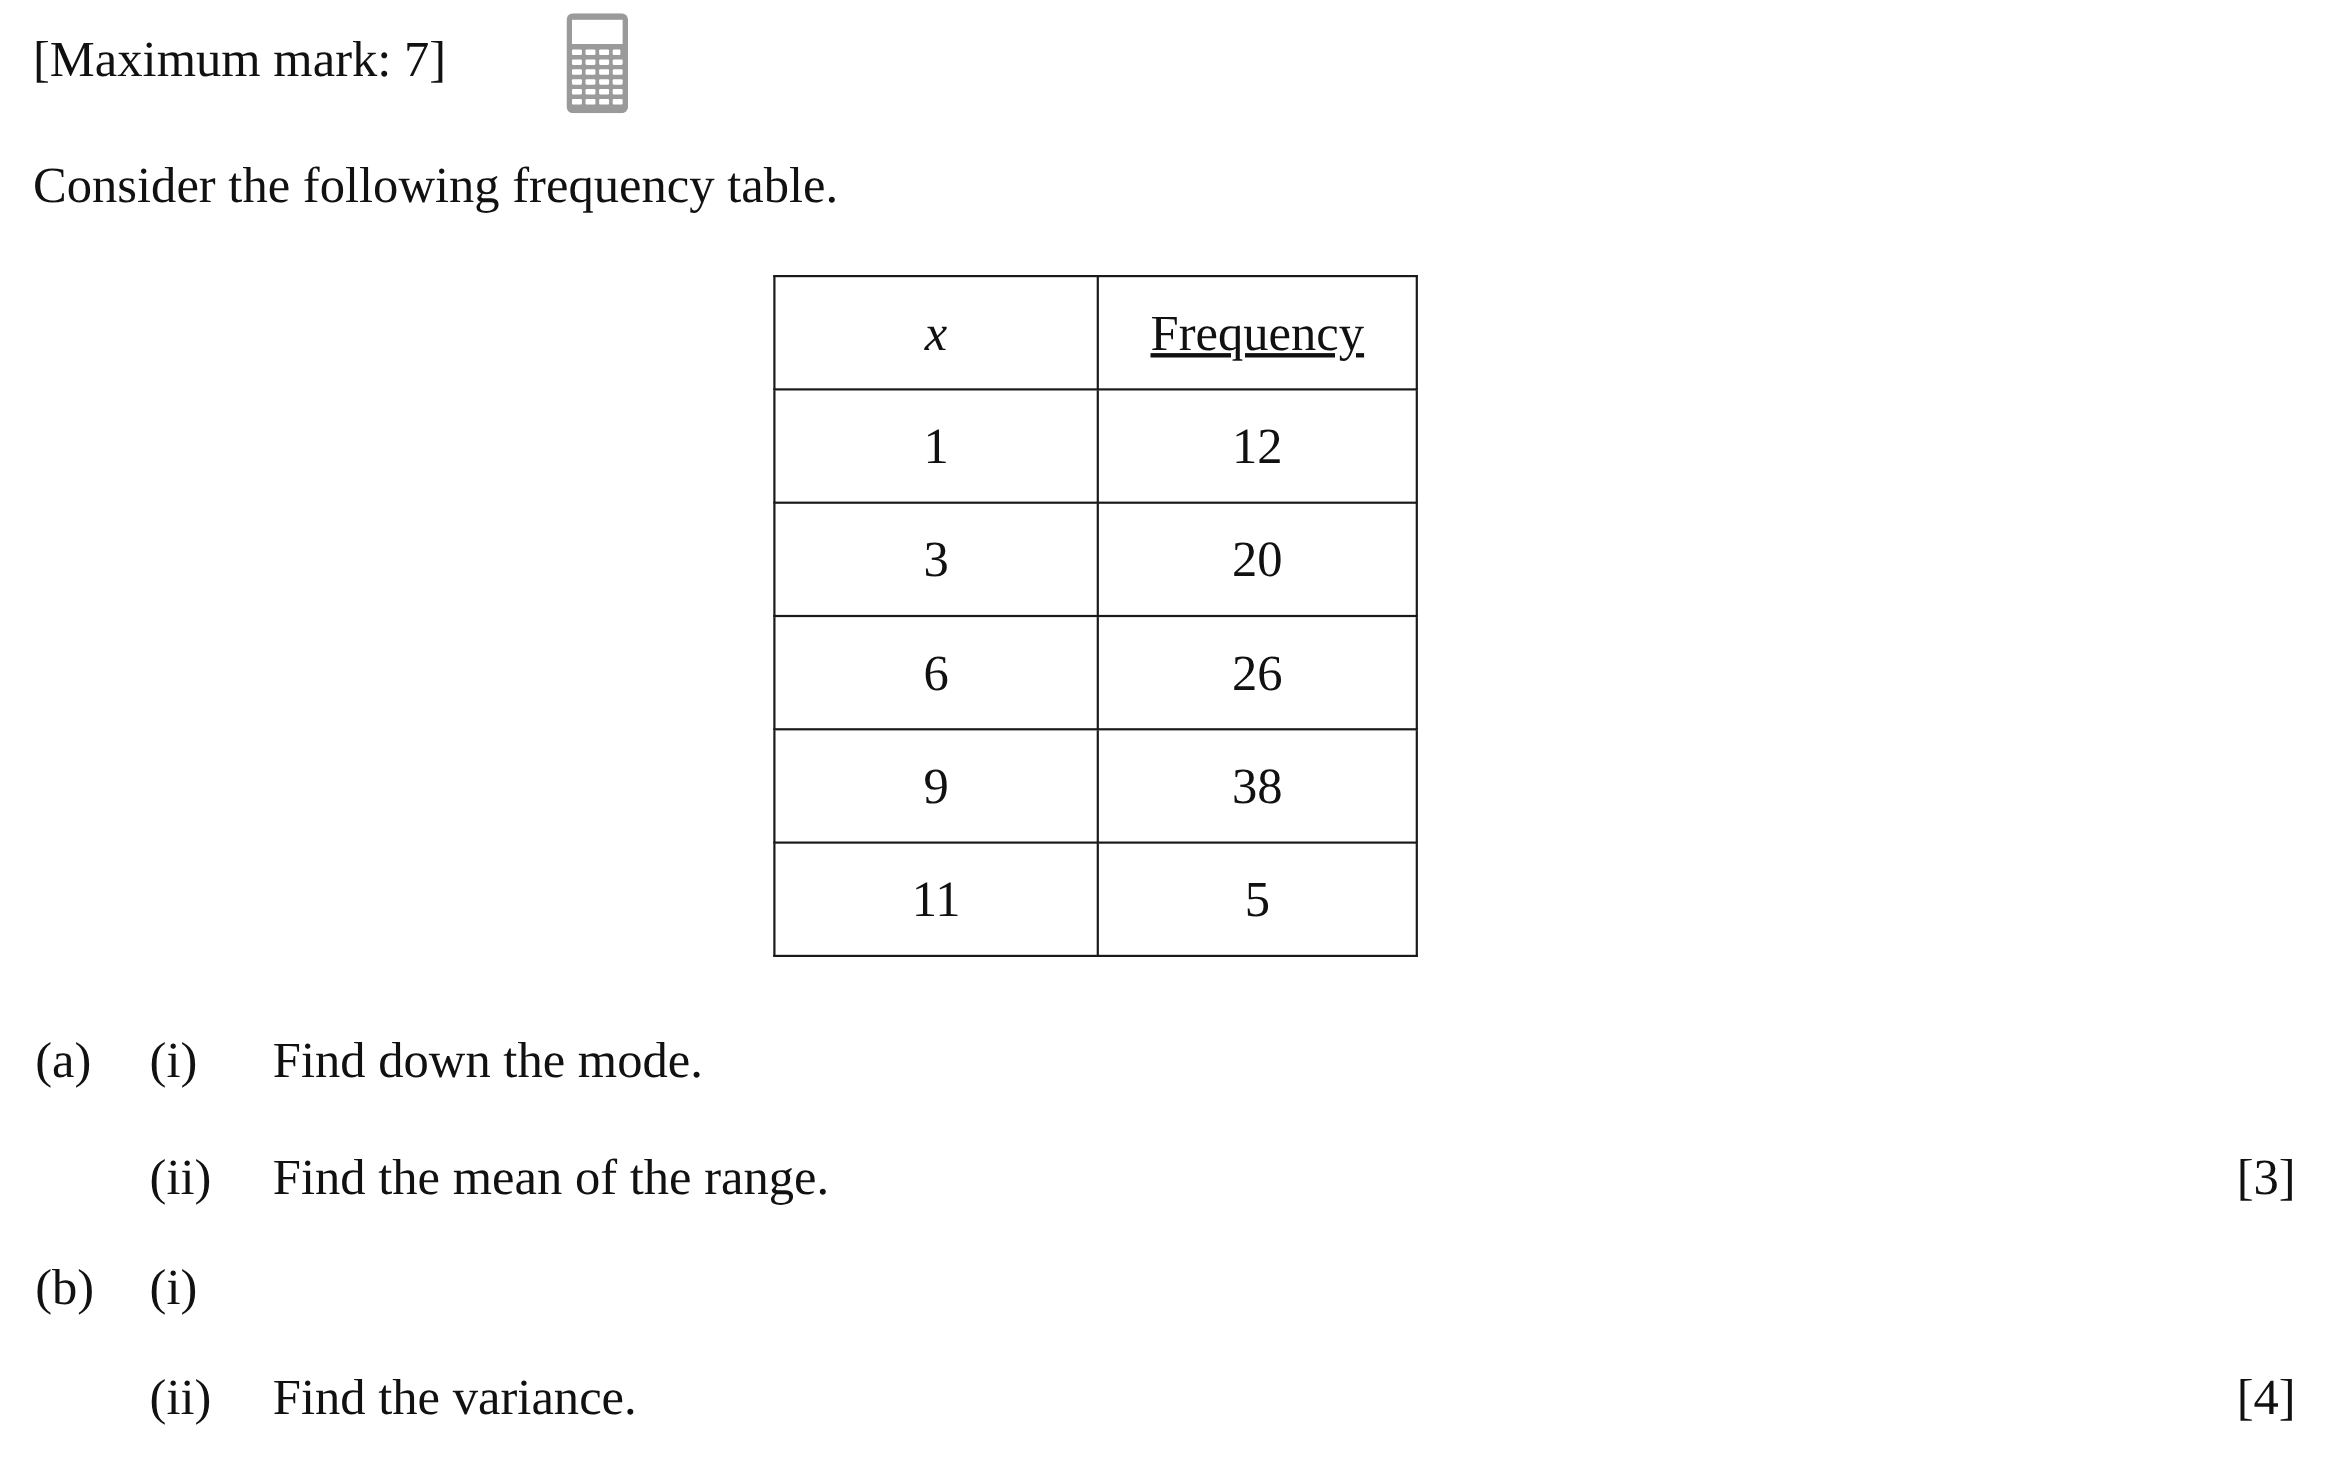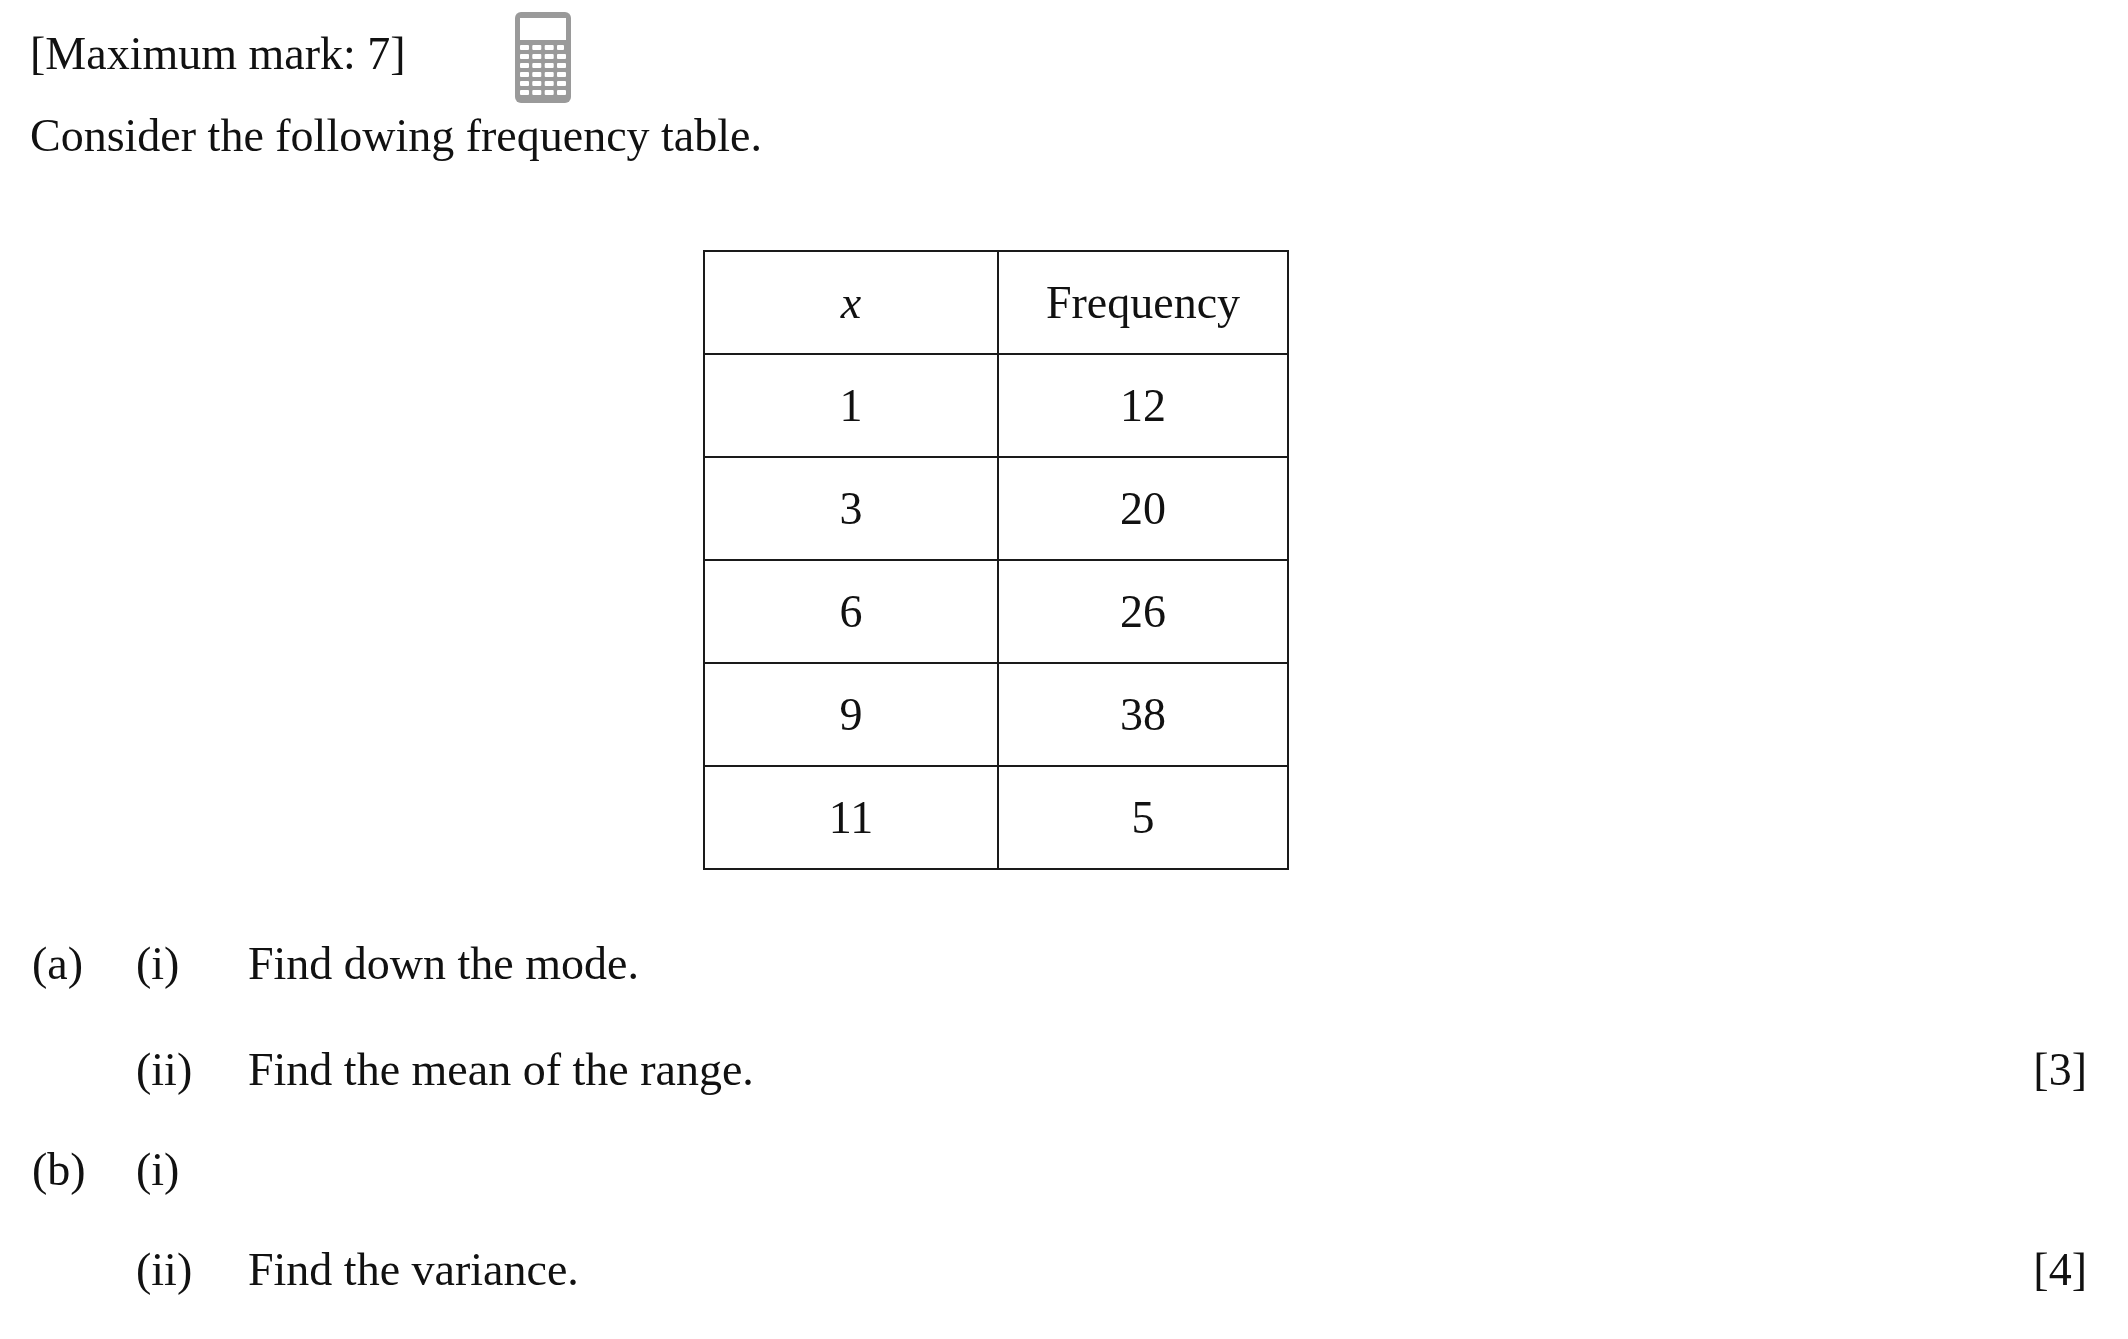--- a/index.html
+++ b/index.html
@@ -16,21 +16,21 @@
     color: #111111;
     overflow: hidden;
   }
   .line {
     position: absolute;
     font-size: 46px;
     line-height: 1;
     white-space: nowrap;
   }
   .max-mark-line { left: 30px; top: 31px; }
-  .intro-line { left: 30px; top: 113px; }
+  .intro-line { left: 30px; top: 146px; }
 
   .calc-wrap {
     position: absolute;
     left: 515px;
     top: 12px;
     width: 56px;
     height: 91px;
   }
 
   .freq-table {
@@ -43,21 +43,21 @@
   }
   .freq-table td, .freq-table th {
     border: 2px solid #1a1a1a;
     text-align: center;
     vertical-align: middle;
     height: 101px;
     padding: 0;
     font-weight: normal;
   }
   .col-x  { width: 292px; }
-  .col-f  { width: 288px; }
+  .col-f  { width: 288px; text-decoration: underline; }
   .math-var { font-style: italic; }
 
   .q-line {
     position: absolute;
     left: 0;
     right: 0;
     height: 56px;
     font-size: 46px;
     line-height: 1;
   }

